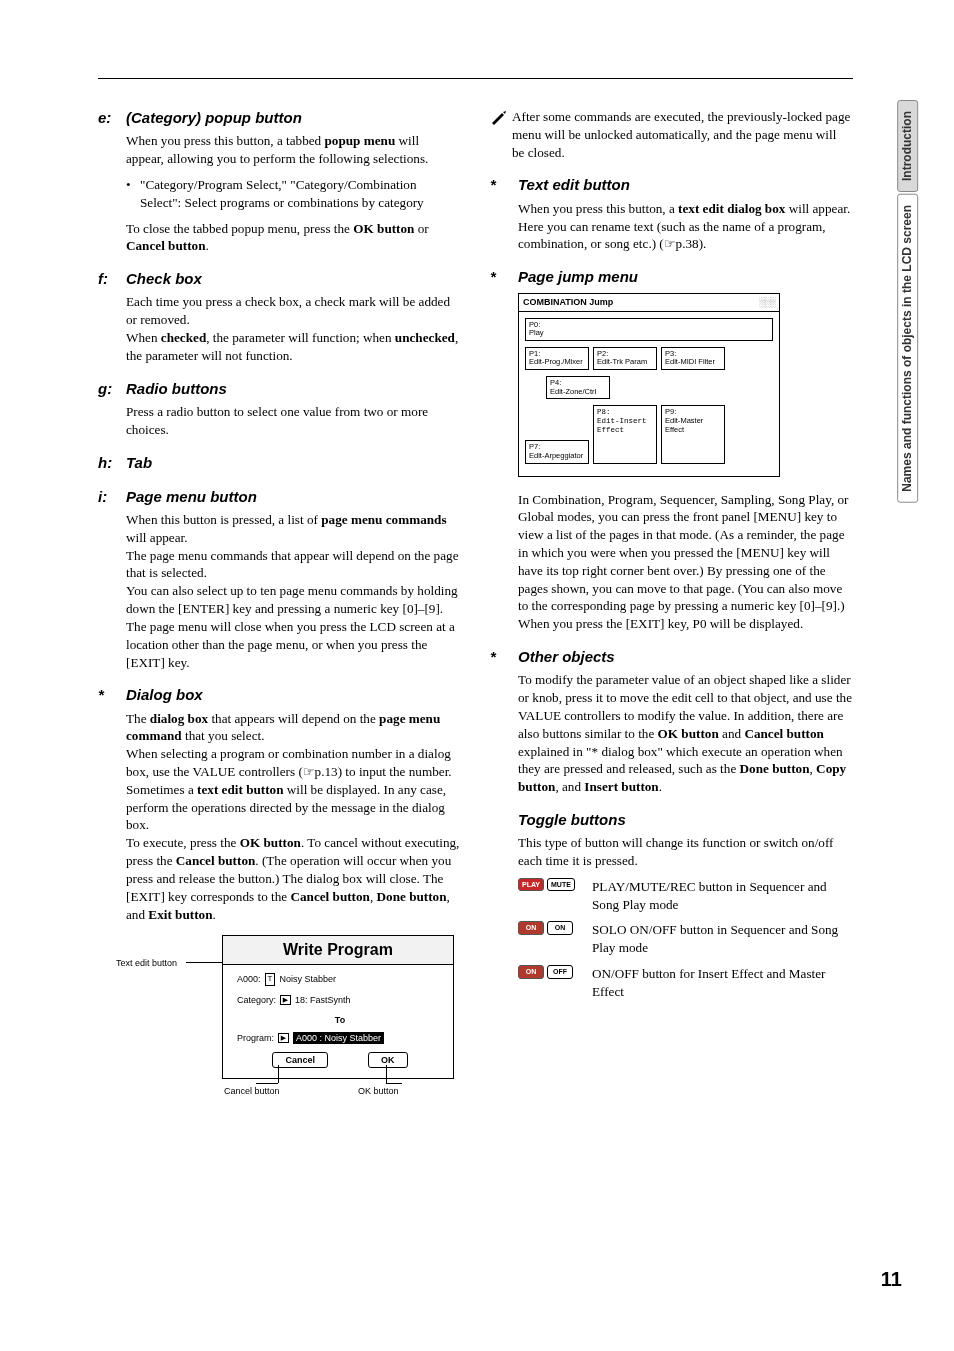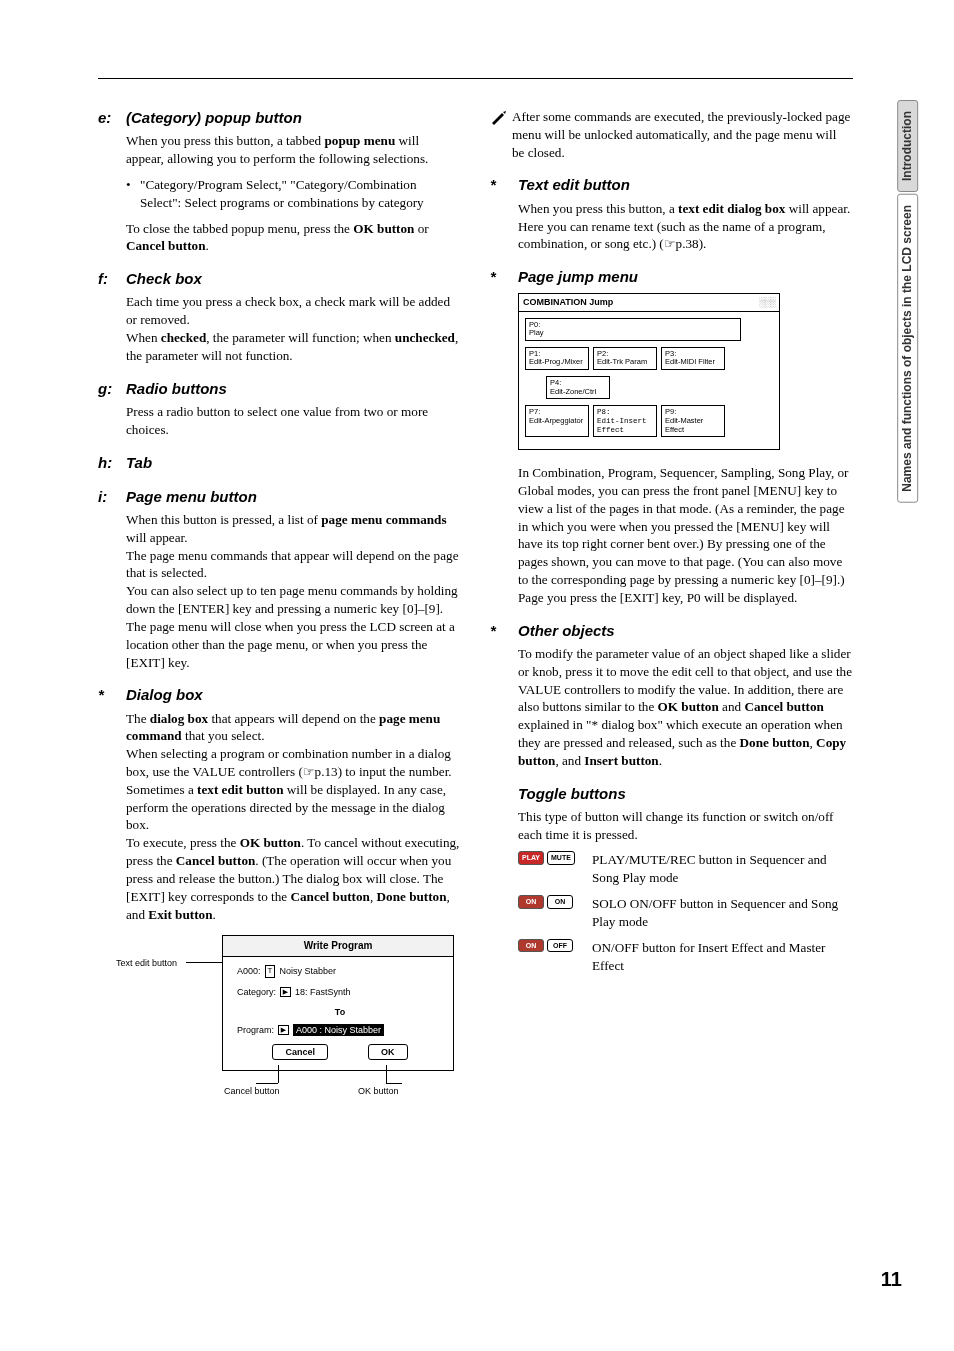--- a/index.html
+++ b/index.html
@@ -116,21 +116,21 @@
   .wp-box {
     position: absolute;
     left: 96px; top: 0;
     width: 232px;
     border: 1.5px solid #000;
     background: #fff;
   }
   .wp-title {
     text-align: center;
     font-weight: bold;
-    font-size: 10px;
+    font-size: 16px;
     padding: 3px 0;
     border-bottom: 1px solid #000;
     background: #f2f2f2;
   }
   .wp-body {
     padding: 8px 10px 6px 14px;
     font-size: 9px;
   }
   .wp-row { display:flex; align-items:center; margin-bottom:8px; gap:4px;}
   .wp-tbtn { border:1px solid #000; padding:0 2px; font-size:8px; }
@@ -317,47 +317,47 @@
       <span class="h-title">Page jump menu</span>
     </div>
     <div class="body-block">
       <div class="cj-box">
         <div class="cj-header">
           <span>COMBINATION Jump</span>
           <span class="cj-header-dots">░░░</span>
         </div>
         <div class="cj-body">
           <div class="cj-row">
-              <div class="cj-cell" style="width: 216px; white-space: pre-line;">P0:
+              <div class="cj-cell" style="width: 248px; white-space: pre-line;">P0:
 Play</div>
             </div>
           <div class="cj-row">
             <div class="cj-cell" style="white-space: pre-line;">P1:
 Edit-Prog./Mixer</div>
             <div class="cj-cell" style="white-space: pre-line;">P2:
 Edit-Trk Param</div>
             <div class="cj-cell" style="white-space: pre-line;">P3:
 Edit-MIDI Filter</div>
           </div>
           <div class="cj-row">
               <div class="cj-cell" style="white-space: pre-line; margin-left: 21px;">P4:
 Edit-Zone/Ctrl</div>
             </div>
           <div class="cj-row">
-            <div class="cj-cell" style="white-space: pre-line;">P7:
+            <div class="cj-cell" style="white-space: pre-line; margin-top: 35px;">P7:
 Edit-Arpeggiator</div>
             <div class="cj-cell" style="white-space: pre-line; font-family: Liberation Mono, monospace;">P8:
 Edit-Insert Effect</div>
             <div class="cj-cell" style="white-space: pre-line;">P9:
 Edit-Master Effect</div>
           </div>
         </div>
       </div>
       <p>In Combination, Program, Sequencer, Sampling, Song Play, or Global modes, you can press the front panel [MENU] key to view a list of the pages in that mode. (As a reminder, the page in which you were when you pressed the [MENU] key will have its top right corner bent over.) By pressing one of the pages shown, you can move to that page. (You can also move to the corresponding page by pressing a numeric key [0]–[9].)</p>
-      <p>Page you press the [EXIT] key, P0 will be displayed.</p>
+      <p>When you press the [EXIT] key, P0 will be displayed.</p>
     </div>
 
     <div class="h-item">
       <span class="h-letter">*</span>
       <span class="h-title">Other objects</span>
     </div>
     <div class="body-block">
       <p><span>To modify the parameter value of an object shaped like a slider or knob, press it to move the edit cell to that object, and use the VALUE controllers to modify the value. In addition, there are also buttons similar to the </span><b>OK button</b><span> and </span><b>Cancel button</b><span> explained in "* dialog box" which execute an operation when they are pressed and released, such as the </span><b>Done button</b><span>, </span><b>Copy button</b><span>, and </span><b>Insert button</b><span>.</span></p>
     </div>
 

